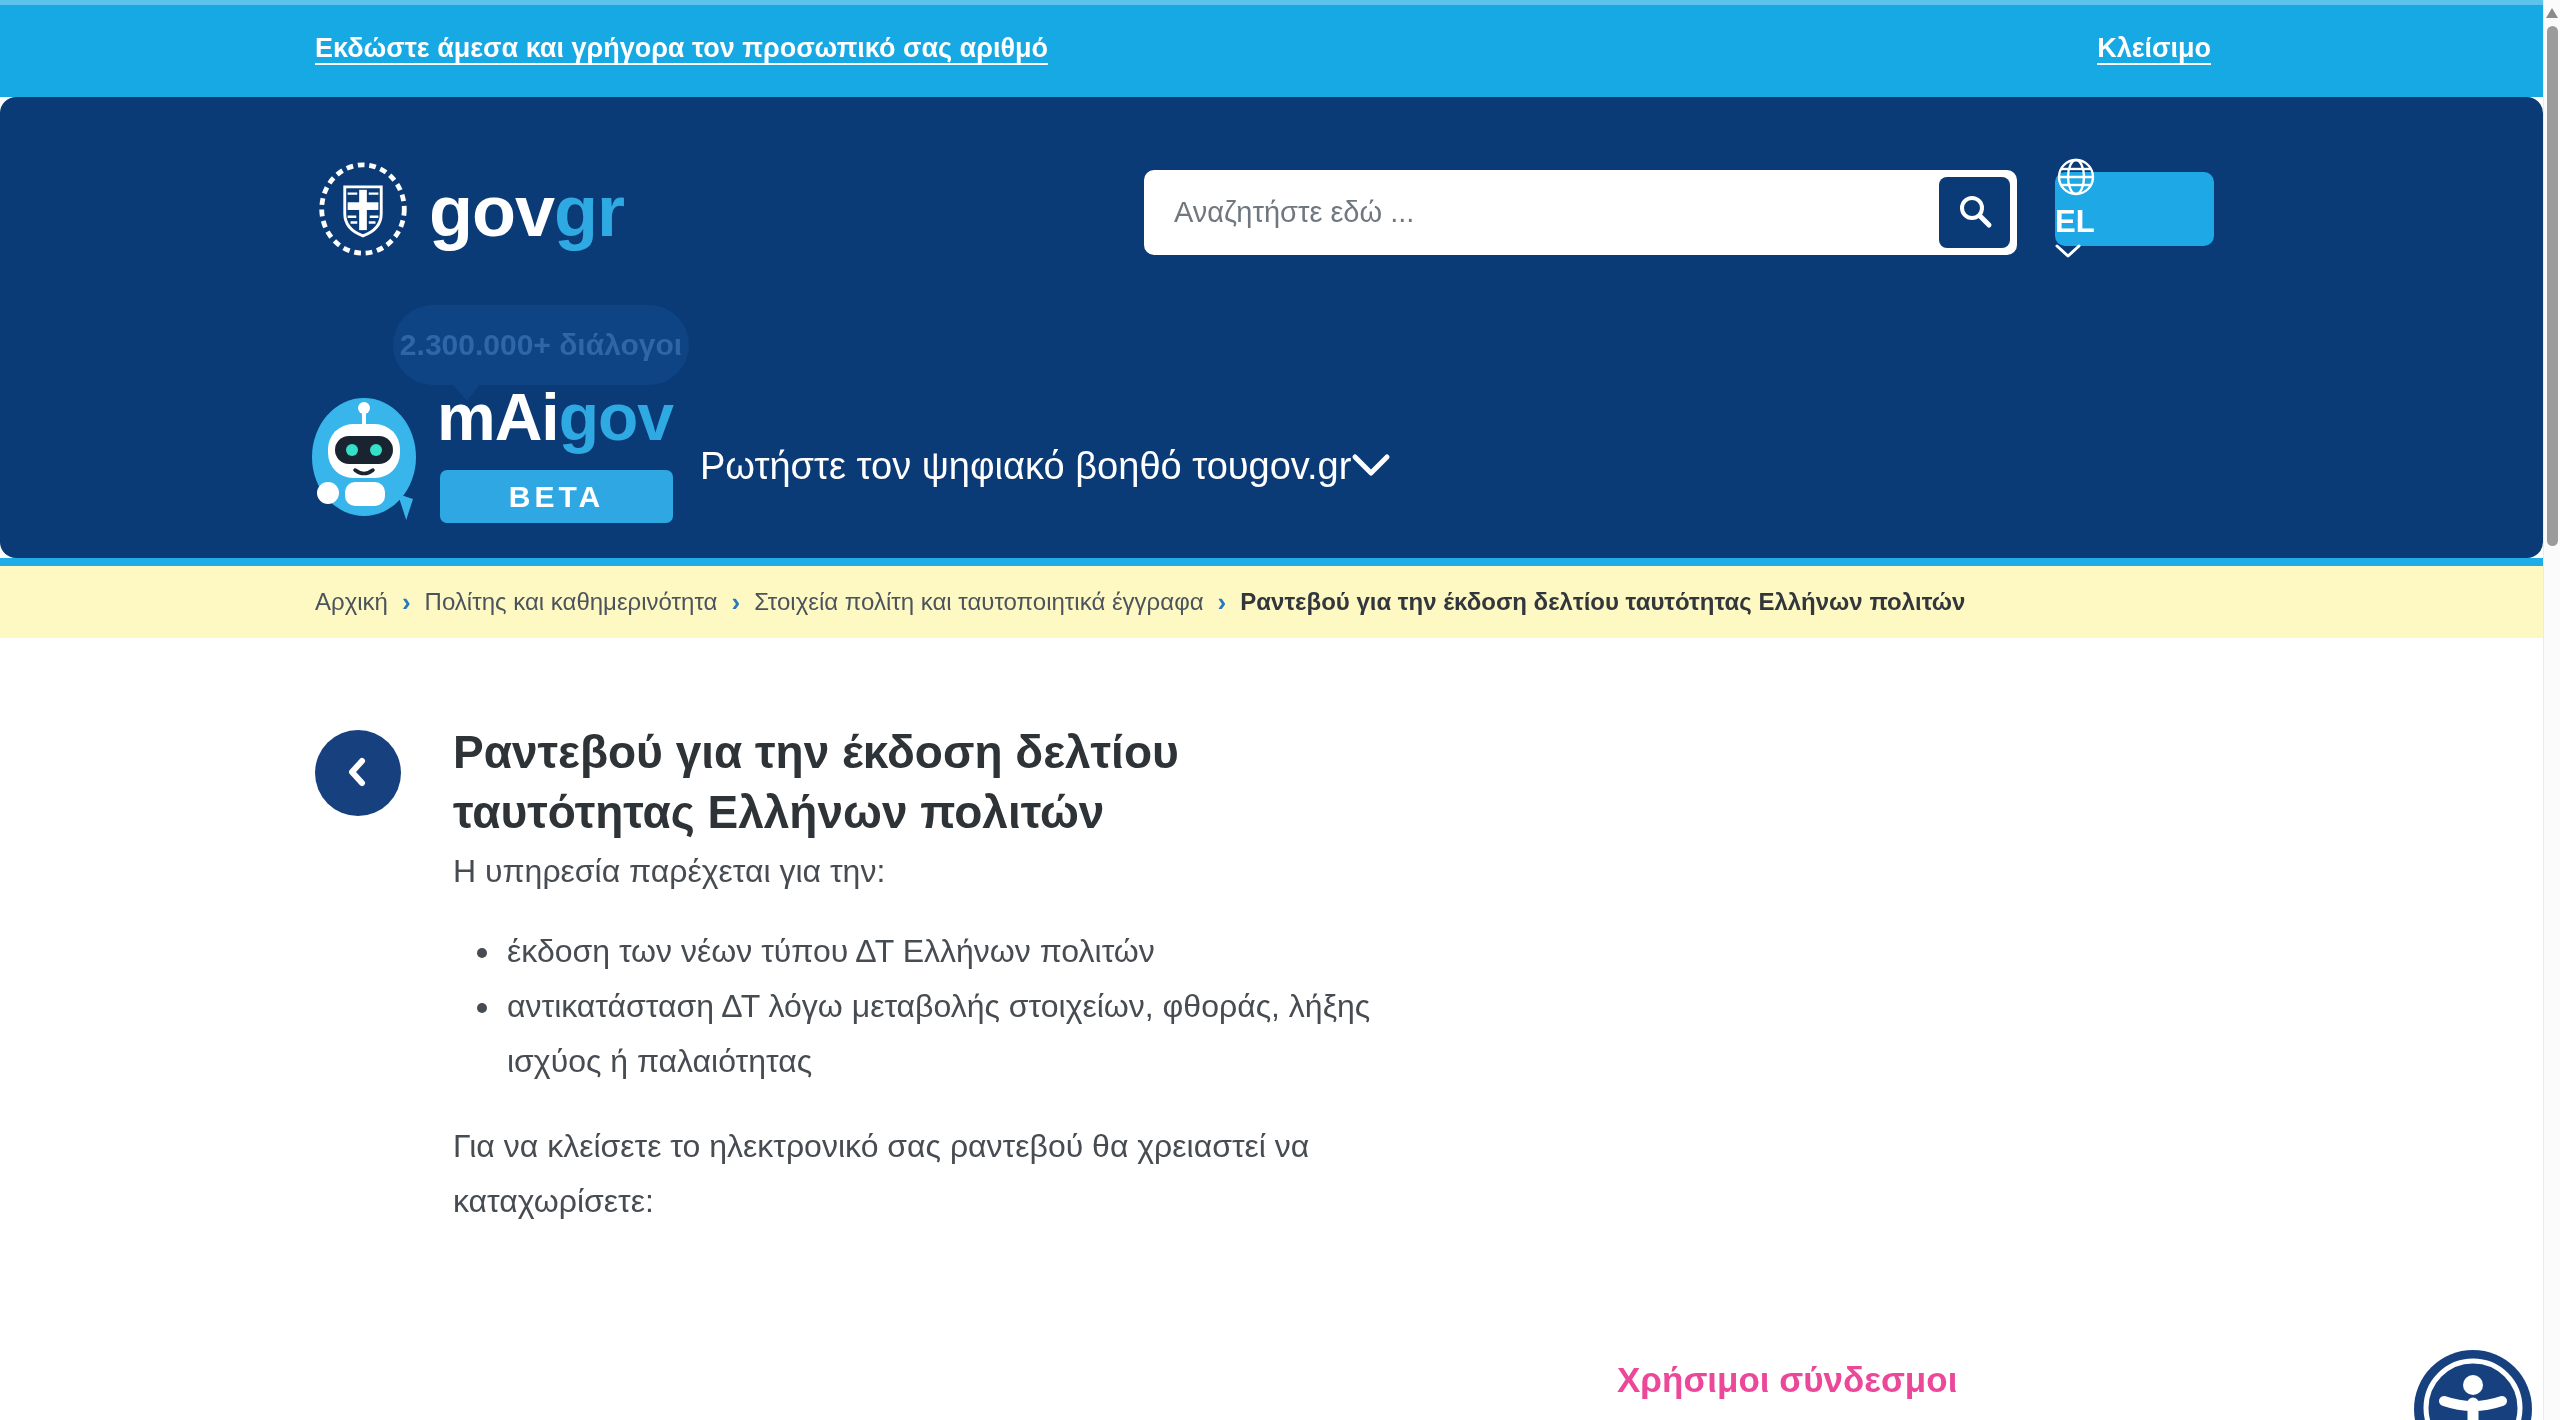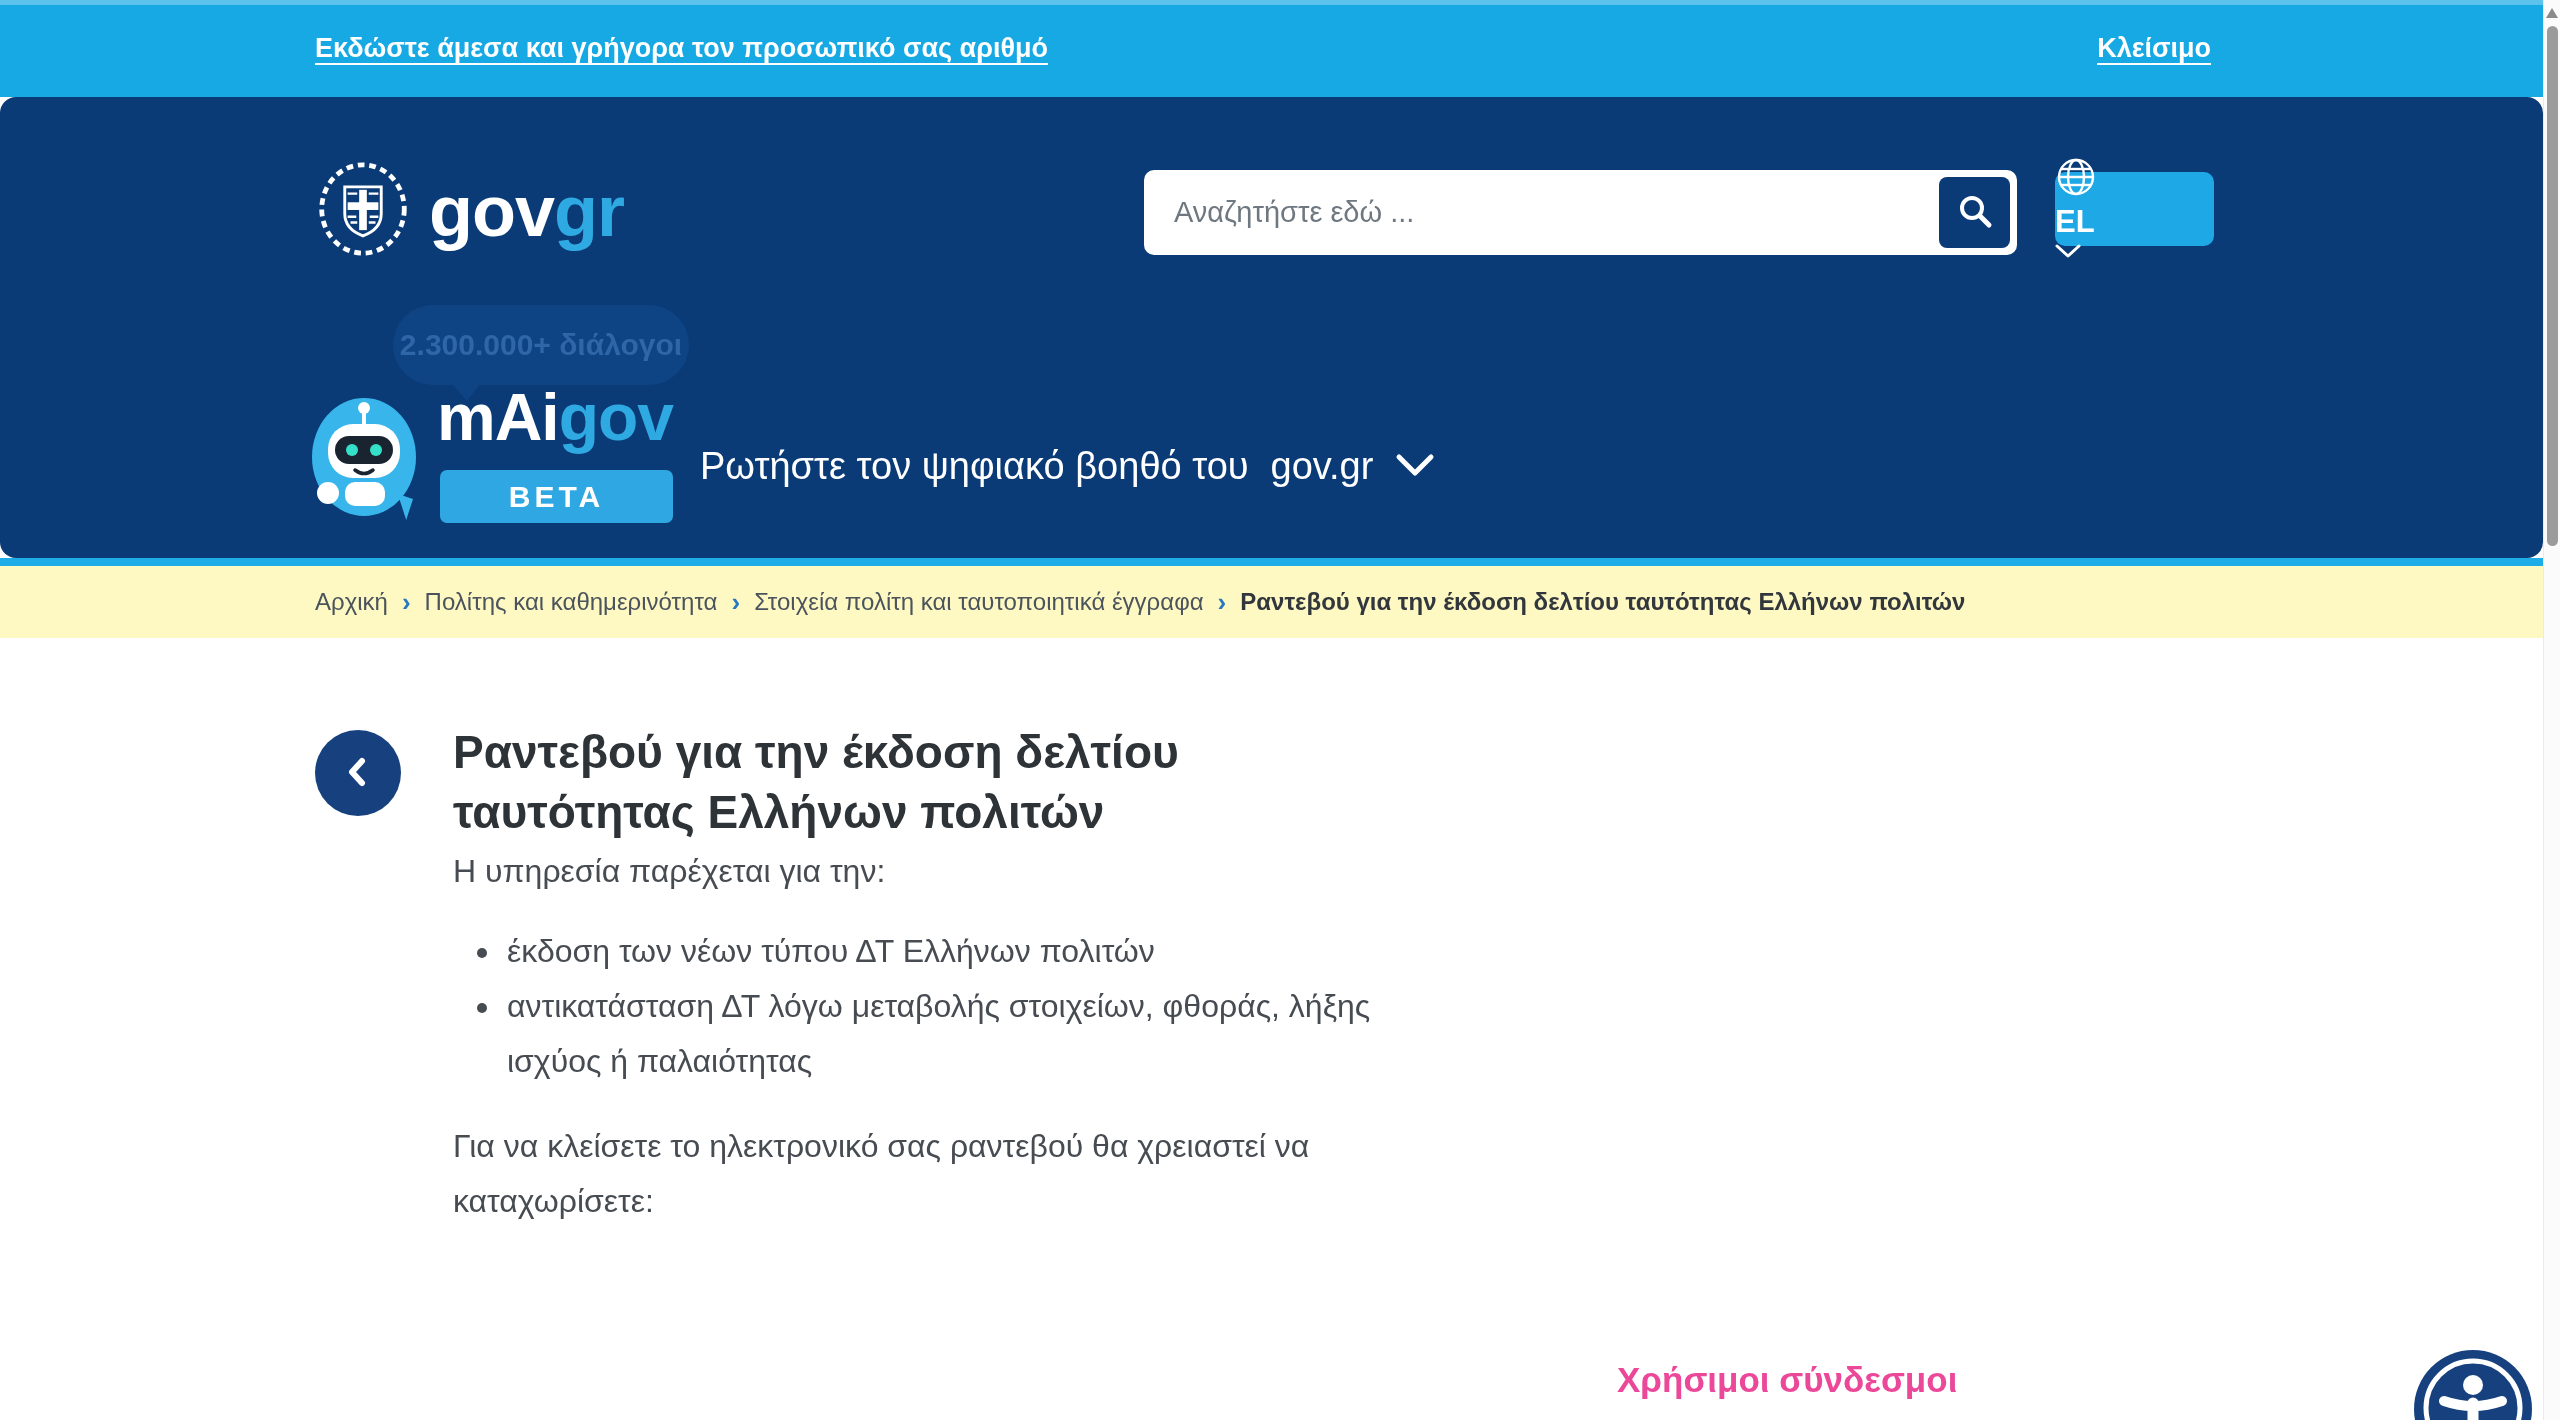--- a/index.html
+++ b/index.html
@@ -57,21 +57,21 @@
   .brand { position:absolute; left:437px; top:282px; font-size:66px; font-weight:bold; letter-spacing:-1px; }
   .brand .m-white { color:#ffffff; }
   .brand .m-cyan  { color:#2FA9E2; }
 
   .beta-badge { position:absolute; left:440px; top:373px; width:233px; height:53px;
                 background:#2EA7E2; border-radius:7px; display:flex; align-items:center;
                 justify-content:center; color:#ffffff; font-size:30px; font-weight:bold;
                 letter-spacing:4px; }
 
   .assistant-prompt { position:absolute; left:700px; top:348px; display:flex; align-items:center;
-                      gap:22px; color:#ffffff; font-size:38px; cursor:pointer; }
+                      color:#ffffff; font-size:38px; cursor:pointer; }
   .assistant-prompt b { font-weight:normal; }
 
   
   .crumbbar { position:absolute; top:566px; left:0; width:2543px; height:72px; background:#fef9c3; }
   .crumbs { display:flex; align-items:center; height:100%; padding-left:315px; gap:12px;
             font-size:24px; white-space:nowrap; }
   .crumbs a { color:#4B545C; }
   .crumbs .sep { color:#2A79C0; font-size:26px; font-weight:bold; padding:0 2px; }
   .crumbs .current { color:#32373D; font-weight:bold; }
 

